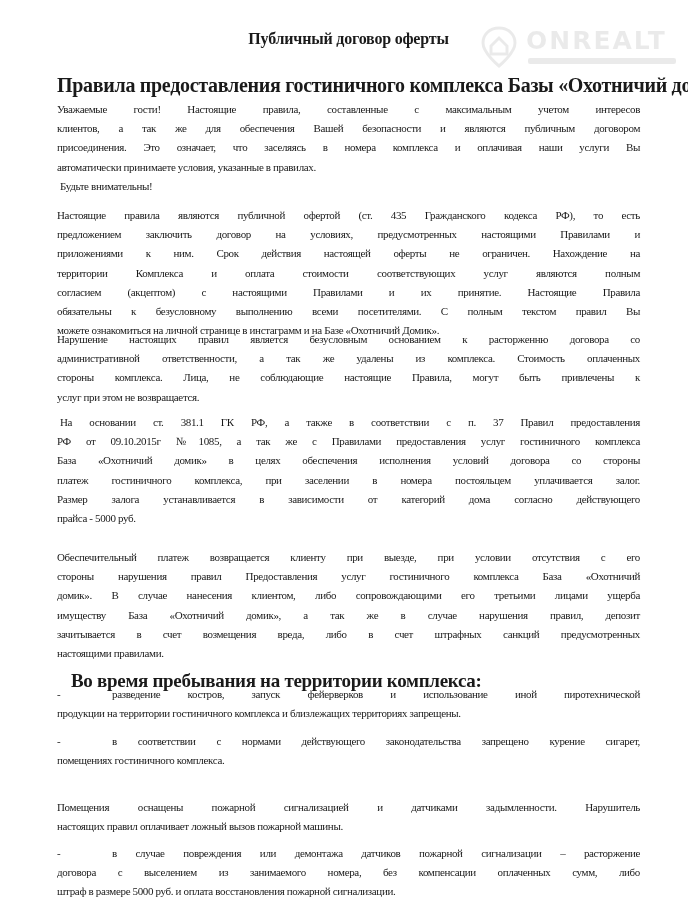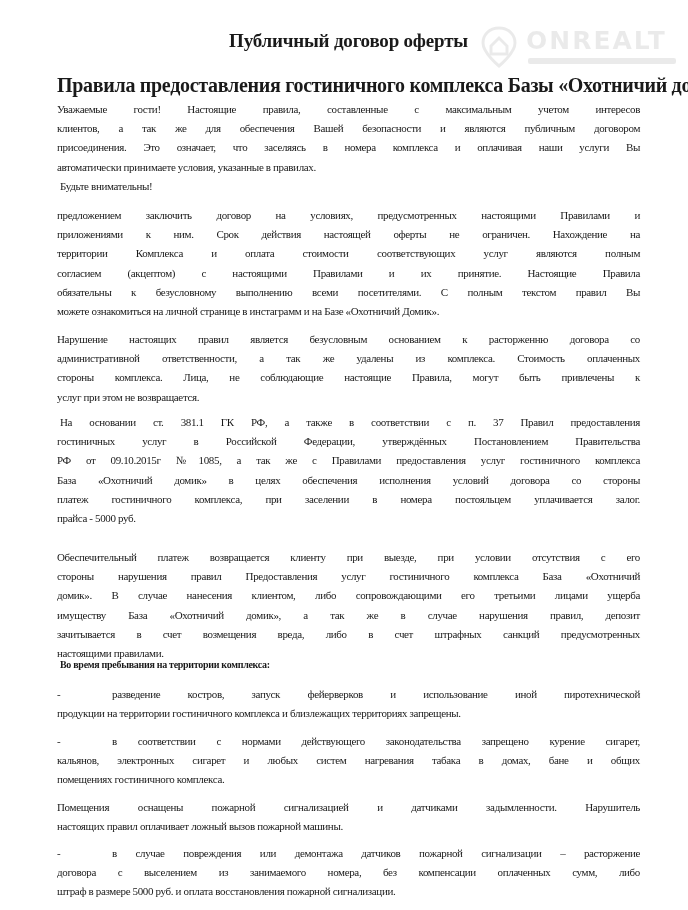--- a/index.html
+++ b/index.html
@@ -21,21 +21,21 @@
     top: 0;
     width: 583px;
   }
   .doc-title {
     position: absolute;
     left: 0;
     width: 583px;
     top: 30px;
     text-align: center;
     font-weight: bold;
-    font-size: 19px;
+    font-size: 16px;
     letter-spacing: -0.2px;
     margin: 0;
   }
   .section-title {
     position: absolute;
     left: 0;
     top: 74px;
     font-weight: bold;
     font-size: 20px;
     margin: 0;
@@ -63,22 +63,22 @@
     text-align-last: left;
   }
   .para .line.indent1 {
     padding-left: 3px;
   }
   .bold-heading {
     position: absolute;
     left: 0;
     top: 656px;
     font-weight: bold;
-    font-size: 10px;
-    margin: 3px;
+    font-size: 19px;
+    margin: 14px;
     letter-spacing: -0.3px;
   }
   .dash {
     display: inline-block;
     width: 55px;
     text-align: left;
   }
   .watermark {
     position: absolute;
     left: 478px;
@@ -135,41 +135,42 @@
 
   <p class="para" style="top:100px;">
     <span class="line">Уважаемые гости! Настоящие правила, составленные с максимальным учетом интересов</span>
     <span class="line">клиентов, а так же для обеспечения Вашей безопасности и являются публичным договором</span>
     <span class="line">присоединения. Это означает, что заселяясь в номера комплекса и оплачивая наши услуги Вы</span>
     <span class="line last">автоматически принимаете условия, указанные в правилах.</span>
     <span class="line last indent1"> Будьте внимательны!</span>
   </p>
 
   <p class="para" style="top:206px;">
+    <span class="line">Настоящие правила являются публичной офертой (ст. 435 Гражданского кодекса РФ), то есть</span>
     <span class="line">предложением заключить договор на условиях, предусмотренных настоящими Правилами и</span>
     <span class="line">приложениями к ним. Срок действия настоящей оферты не ограничен. Нахождение на</span>
     <span class="line">территории Комплекса и оплата стоимости соответствующих услуг являются полным</span>
     <span class="line">согласием (акцептом) с настоящими Правилами и их принятие. Настоящие Правила</span>
     <span class="line">обязательны к безусловному выполнению всеми посетителями. С полным текстом правил Вы</span>
     <span class="line last">можете ознакомиться на личной странице в инстаграмм и на Базе «Охотничий Домик».</span>
   </p>
 
   <p class="para" style="top:330px;">
     <span class="line">Нарушение настоящих правил является безусловным основанием к расторженню договора со</span>
     <span class="line">административной ответственности, а так же удалены из комплекса. Стоимость оплаченных</span>
     <span class="line">стороны комплекса. Лица, не соблюдающие настоящие Правила, могут быть привлечены к</span>
     <span class="line last">услуг при этом не возвращается.</span>
   </p>
 
   <p class="para" style="top:413px;">
     <span class="line indent1"> На основании ст. 381.1 ГК РФ, а также в соответствии с п. 37 Правил предоставления</span>
-    <span class="line">гостиничных услуг в Российской Федерации, утверждённых Постановлением Правительства</span>
     <span class="line">РФ от 09.10.2015г №1085, а так же с Правилами предоставления услуг гостиничного комплекса</span>
     <span class="line">База «Охотничий домик» в целях обеспечения исполнения условий договора со стороны</span>
     <span class="line">платеж гостиничного комплекса, при заселении в номера постояльцем уплачивается залог.</span>
+    <span class="line">Размер залога устанавливается в зависимости от категорий дома согласно действующего</span>
     <span class="line last">прайса - 5000 руб.</span>
   </p>
 
   <p class="para" style="top:548px;">
     <span class="line">Обеспечительный платеж возвращается клиенту при выезде, при условии отсутствия с его</span>
     <span class="line">стороны нарушения правил Предоставления услуг гостиничного комплекса База «Охотничий</span>
     <span class="line">домик». В случае нанесения клиентом, либо сопровождающими его третьими лицами ущерба</span>
     <span class="line">имуществу База «Охотничий домик», а так же в случае нарушения правил, депозит</span>
     <span class="line">зачитывается в счет возмещения вреда, либо в счет штрафных санкций предусмотренных</span>
     <span class="line last">настоящими правилами.</span>
@@ -177,21 +178,20 @@
 
   <h3 class="bold-heading">Во время пребывания на территории комплекса:</h3>
 
   <p class="para" style="top:685px;">
     <span class="line"><span class="dash">-</span><span>разведение костров, запуск фейерверков и использование иной пиротехнической</span></span>
     <span class="line last">продукции на территории гостиничного комплекса и близлежащих территориях запрещены.</span>
   </p>
 
   <p class="para" style="top:732px;">
     <span class="line"><span class="dash">-</span><span>в соответствии с нормами действующего законодательства запрещено курение сигарет,</span></span>
-    <span class="line">кальянов, электронных сигарет и любых систем нагревания табака в домах, бане и общих</span>
     <span class="line last">помещениях гостиничного комплекса.</span>
   </p>
 
   <p class="para" style="top:798px;">
     <span class="line">Помещения оснащены пожарной сигнализацией и датчиками задымленности. Нарушитель</span>
     <span class="line last">настоящих правил оплачивает ложный вызов пожарной машины.</span>
   </p>
 
   <p class="para" style="top:844px;">
     <span class="line"><span class="dash">-</span><span>в случае повреждения или демонтажа датчиков пожарной сигнализации – расторжение</span></span>

